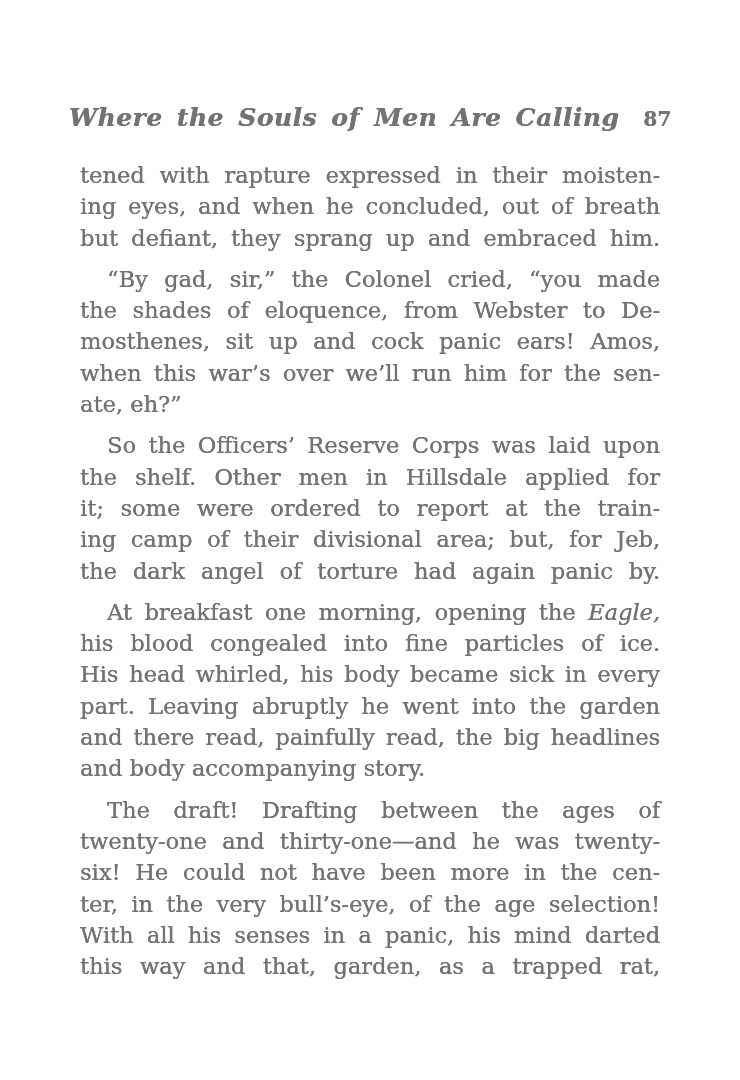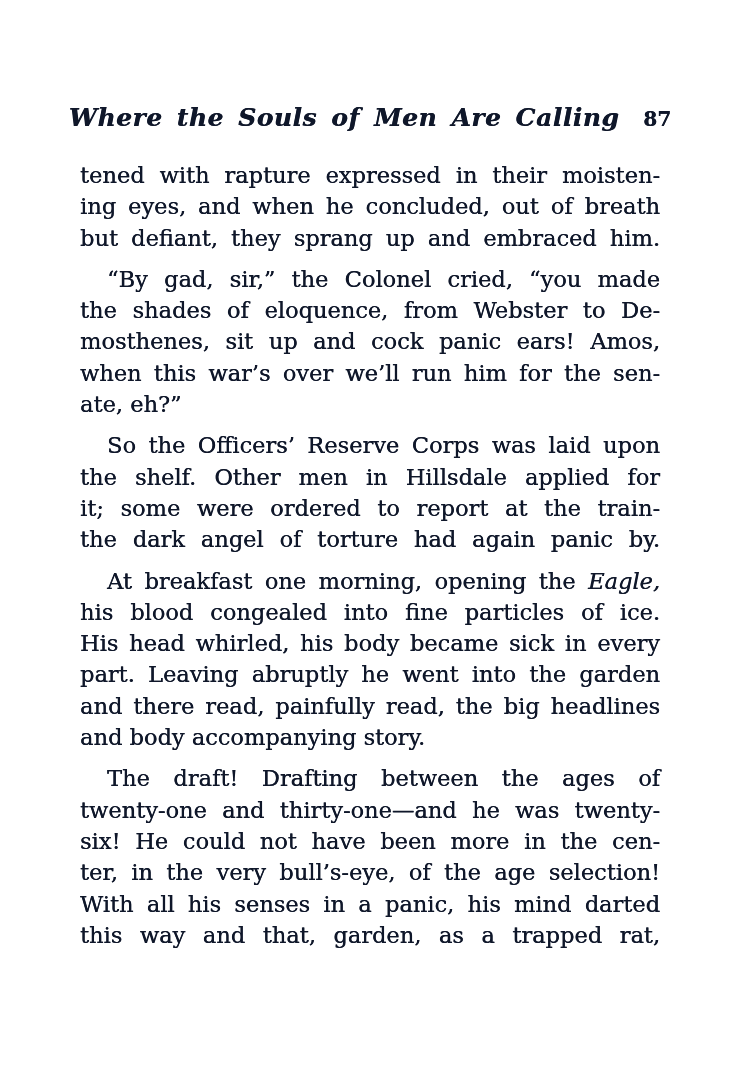--- a/index.html
+++ b/index.html
@@ -8,21 +8,21 @@
     width: 740px;
     height: 1080px;
     background: #ffffff;
     overflow: hidden;
   }
   .book-page {
     position: relative;
     width: 740px;
     height: 1080px;
     background: #ffffff;
-    color: #0f172a;
+    color: #737373;
     font-family: "DejaVu Serif", "Liberation Serif", serif;
   }
   .running-header {
     position: absolute;
     top: 103px;
     left: 70px;
     width: 600px;
     display: flex;
     justify-content: center;
     align-items: baseline;
@@ -85,20 +85,21 @@
         <div class="line indent">“By gad, sir,” the Colonel cried, “you made</div>
         <div class="line">the shades of eloquence, from Webster to De-</div>
         <div class="line">mosthenes, sit up and cock panic ears! Amos,</div>
         <div class="line">when this war’s over we’ll run him for the sen-</div>
         <div class="line last">ate, eh?”</div>
       </div>
       <div class="paragraph">
         <div class="line indent">So the Officers’ Reserve Corps was laid upon</div>
         <div class="line">the shelf. Other men in Hillsdale applied for</div>
         <div class="line">it; some were ordered to report at the train-</div>
+        <div class="line">ing camp of their divisional area; but, for Jeb,</div>
         <div class="line">the dark angel of torture had again panic by.</div>
       </div>
       <div class="paragraph">
         <div class="line indent">At breakfast one morning, opening the <em>Eagle,</em></div>
         <div class="line">his blood congealed into fine particles of ice.</div>
         <div class="line">His head whirled, his body became sick in every</div>
         <div class="line">part. Leaving abruptly he went into the garden</div>
         <div class="line">and there read, painfully read, the big headlines</div>
         <div class="line last">and body accompanying story.</div>
       </div>

